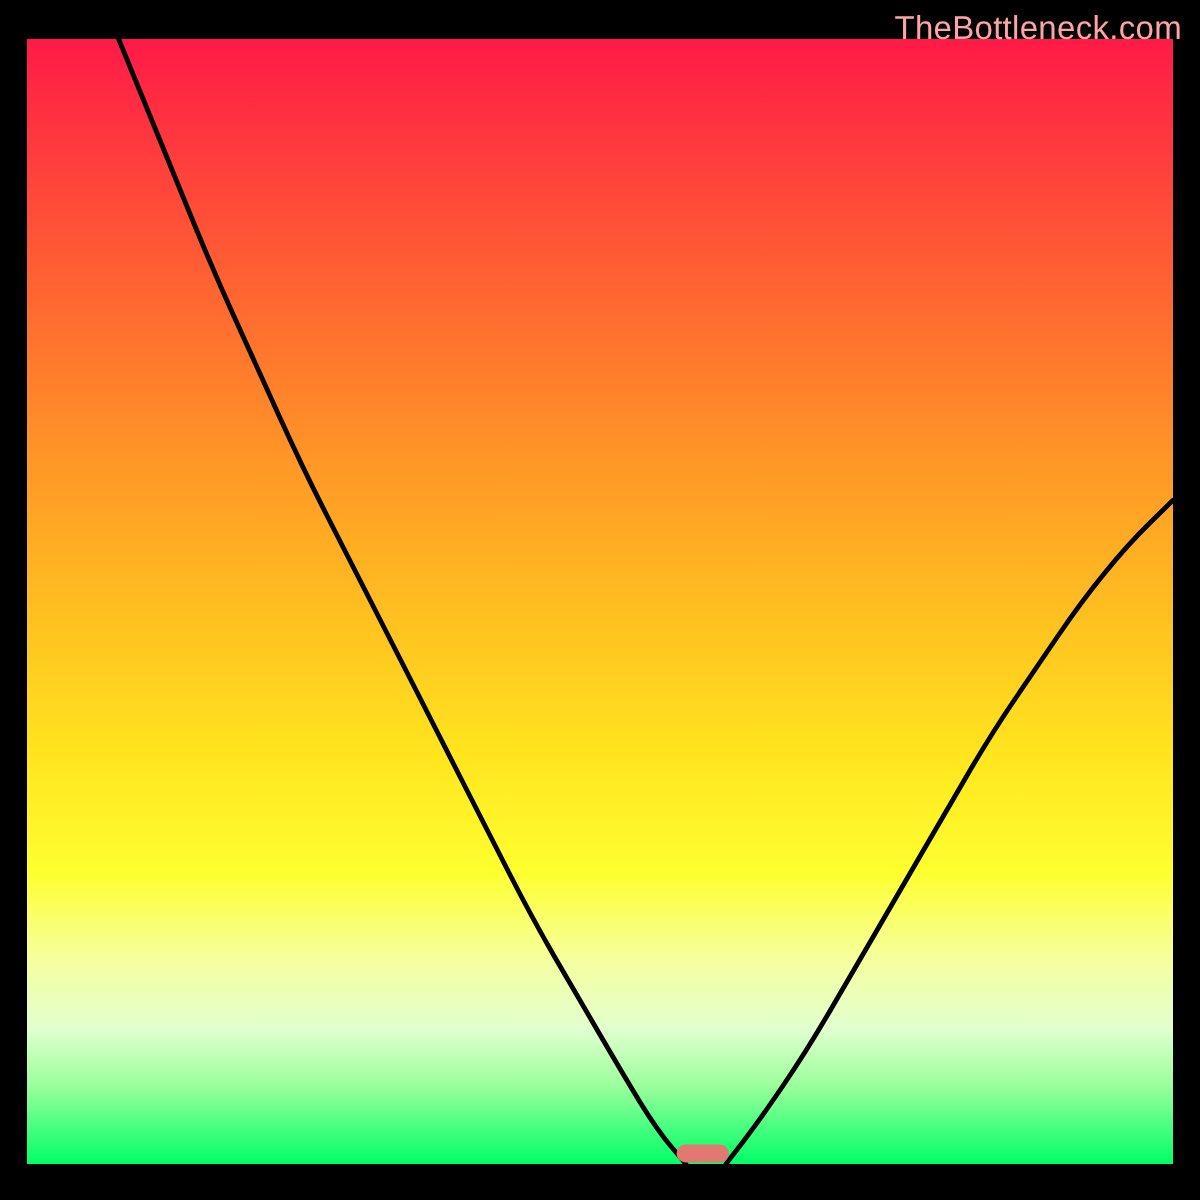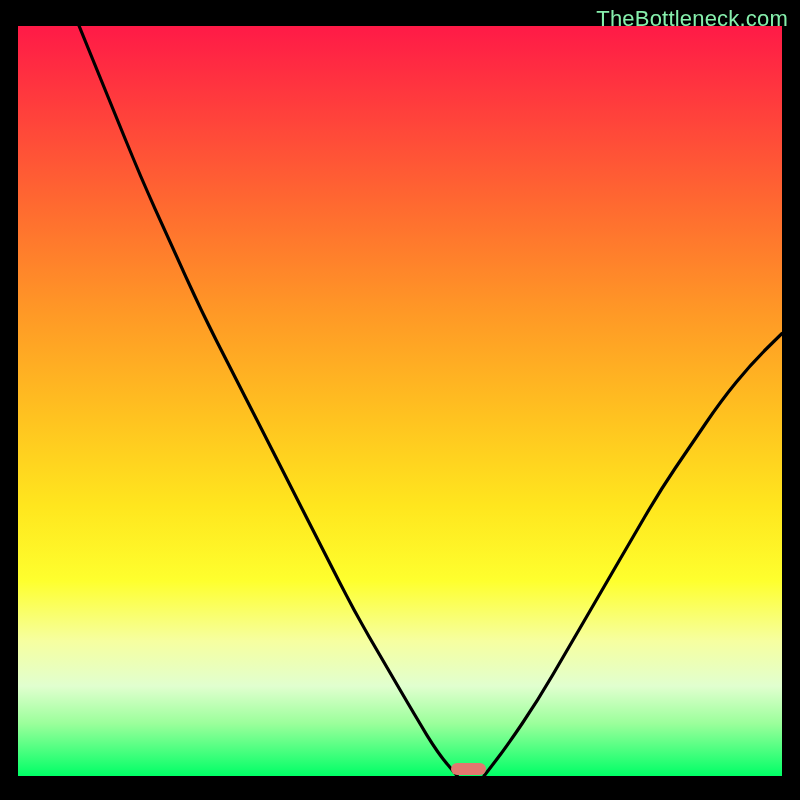--- a/index.html
+++ b/index.html
@@ -14,21 +14,21 @@
   .frame {
     position: relative;
     width: 800px;
     height: 800px;
     background: #000;
   }
   .watermark {
     position: absolute;
     top: 6px;
     right: 12px;
-    color: #86efac;
+    color: #fca5a5;
     font-size: 22px;
     font-weight: 400;
     z-index: 10;
     letter-spacing: 0.2px;
   }
   .plot {
     position: absolute;
     left: 18px;
     top: 26px;
     width: 764px;

